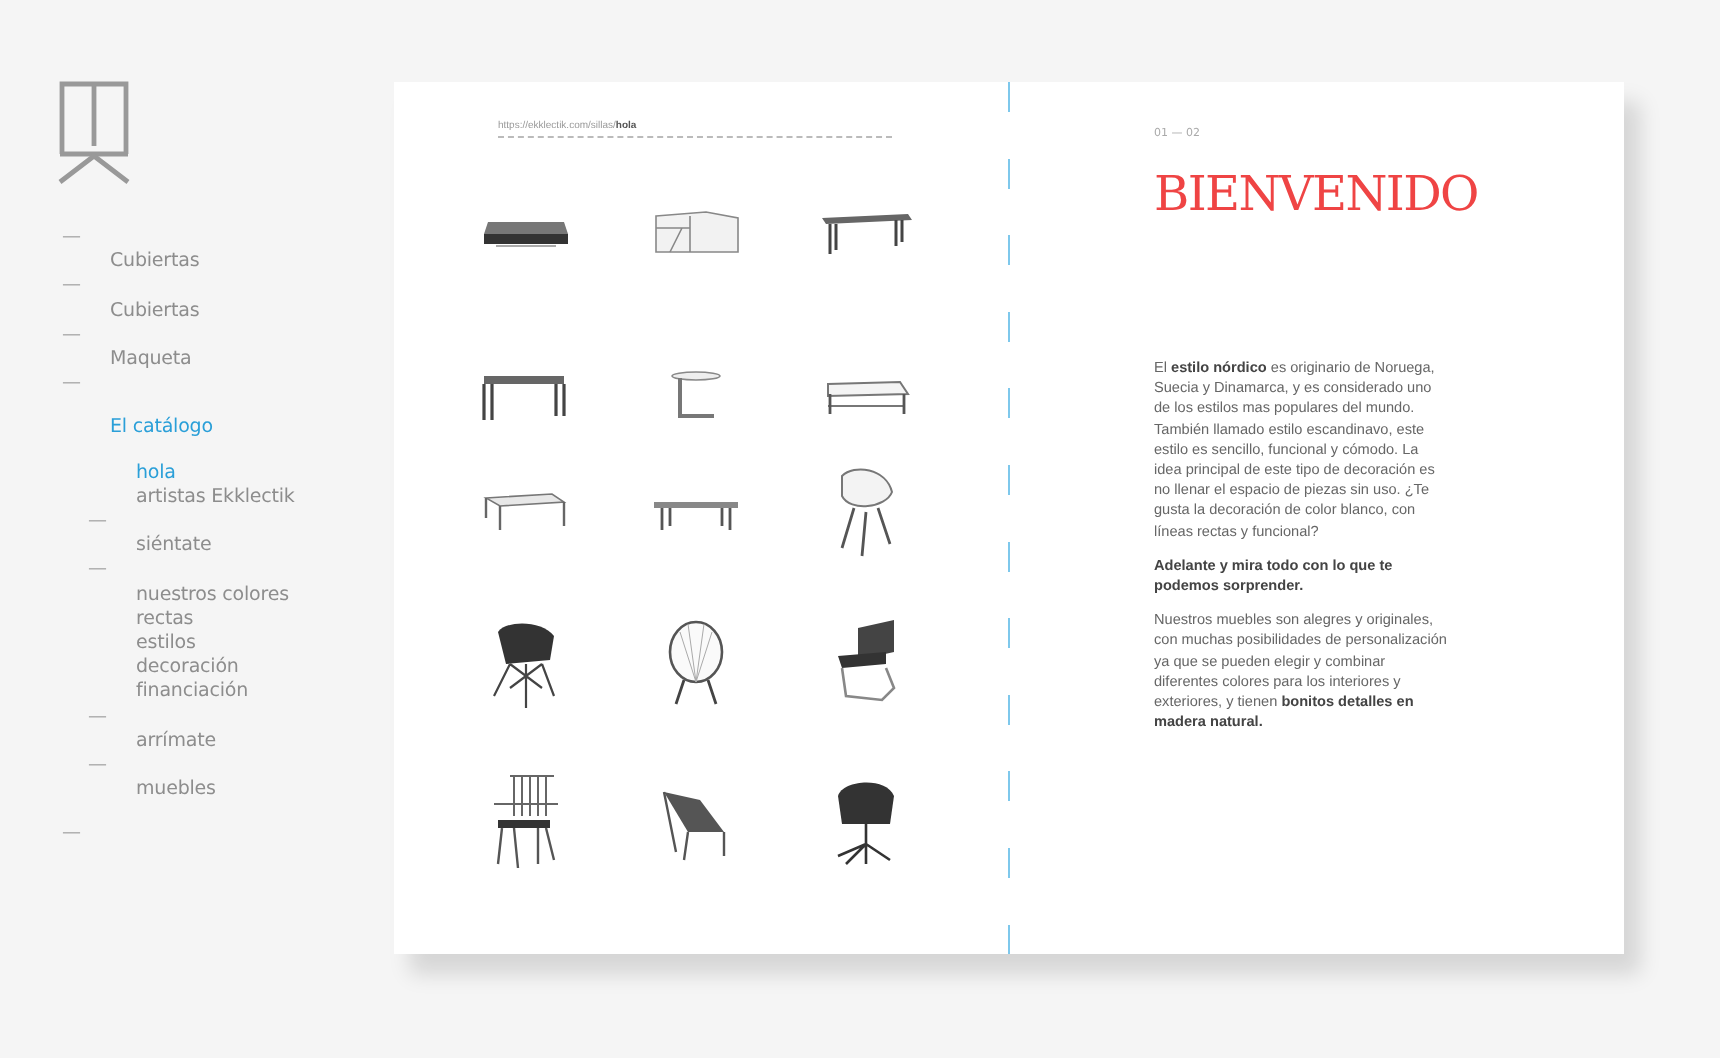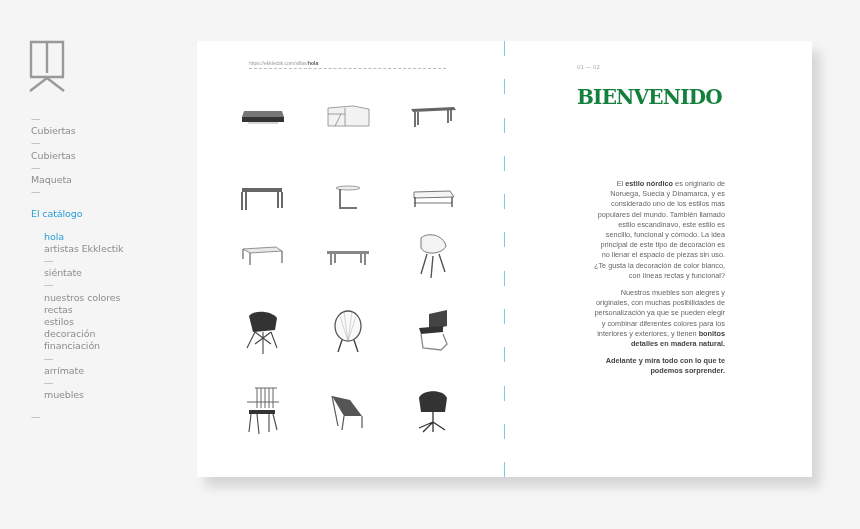--- a/index.html
+++ b/index.html
@@ -4,40 +4,40 @@
 <style>
   html, body { margin:0; padding:0; }
   body {
     width:860px; height:529px; background:#f5f5f5; position:relative; overflow:hidden;
     font-family: "DejaVu Sans", sans-serif; color:#888;
   }
   
   .logo { position:absolute; left:29px; top:40px; width:36px; height:52px; }
   .nav { position:absolute; left:31px; top:113px; font-size:9.5px; line-height:12.2px; letter-spacing:-0.1px; }
   .nav .dash { color:#aaa; height:12.2px; }
-  .nav .item { color:#8d8d8d; cursor:pointer; }
+  .nav .item { color:#8d8d8d; cursor:pointer;margin-left:24px; }
   .nav .active { color:#2a9fd8; }
   .nav .gap { height:10px; }
   .sub { margin-left:13px; }
   
   .page {
     position:absolute; left:197px; top:41px; width:615px; height:436px; background:#fff;
     box-shadow: 8px 10px 10px rgba(0,0,0,0.13);
   }
   .spine { position:absolute; left:307px; top:0; width:1.2px; height:436px;
     background: repeating-linear-gradient(to bottom, #7ec8ec 0, #7ec8ec 15px, transparent 15px, transparent 38.3px); }
   .url { position:absolute; left:52px; top:19px; font-size:5px; color:#999; font-family:"Liberation Sans", sans-serif; }
   .url b { color:#555; }
   .url-rule { position:absolute; left:52px; top:27px; width:197px; border-top:1px dashed #bbb; }
   .grid { position:absolute; left:36px; top:50px; width:230px; }
   .cell { position:absolute; width:60px; height:50px; display:flex; align-items:center; justify-content:center; }
   .pagenum { position:absolute; left:380px; top:23px; font-size:5.5px; color:#aaa; }
-  .title { position:absolute; left:380px; top:45px; font-family:"DejaVu Serif", serif; font-weight:bold; font-size:20px; line-height:22px; color:#15803d; letter-spacing:-0.8px; }
+  .title { position:absolute; left:380px; top:45px; font-family:"DejaVu Serif", serif; font-weight:normal; font-size:24px; line-height:22px; color:#ef4444; letter-spacing:-0.8px; }
   .body { position:absolute; left:380px; top:138px; width:148px; font-family:"Liberation Sans", sans-serif; font-size:7.3px; line-height:10.2px; color:#666; }
-  .body p { margin:0 0 7px 16px;text-align:right; }
+  .body p { margin:0 0 7px 0; }
   .body b { color:#444; }
 </style>
 </head>
 <body>
 
 <svg class="logo" viewBox="0 0 36 52">
   <g stroke="#999" stroke-width="2.4" fill="none">
     <path d="M2 37 V2 H34 V37"></path>
     <path d="M18 2 V33"></path>
     <path d="M1 37 H35"></path>
@@ -183,16 +183,16 @@
         </svg>
     </div>
   </div>
 
   <div class="pagenum">01 — 02</div>
   <h1 class="title" style="margin:0">
     <span>BIENVENIDO</span><br>
   </h1>
   <div class="body">
     <p><span>El </span><b>estilo nórdico</b><span> es originario de Noruega, Suecia y Dinamarca, y es considerado uno de los estilos mas populares del mundo. También llamado estilo escandinavo, este estilo es sencillo, funcional y cómodo. La idea principal de este tipo de decoración es no llenar el espacio de piezas sin uso. ¿Te gusta la decoración de color blanco, con líneas rectas y funcional?</span></p>
+    <p><b>Adelante y mira todo con lo que te podemos sorprender.</b></p>
     <p><span>Nuestros muebles son alegres y originales, con muchas posibilidades de personalización ya que se pueden elegir y combinar diferentes colores para los interiores y exteriores, y tienen </span><b>bonitos detalles en madera natural.</b></p>
-    <p><b>Adelante y mira todo con lo que te podemos sorprender.</b></p>
   </div>
 </div>
 
 </body></html>

